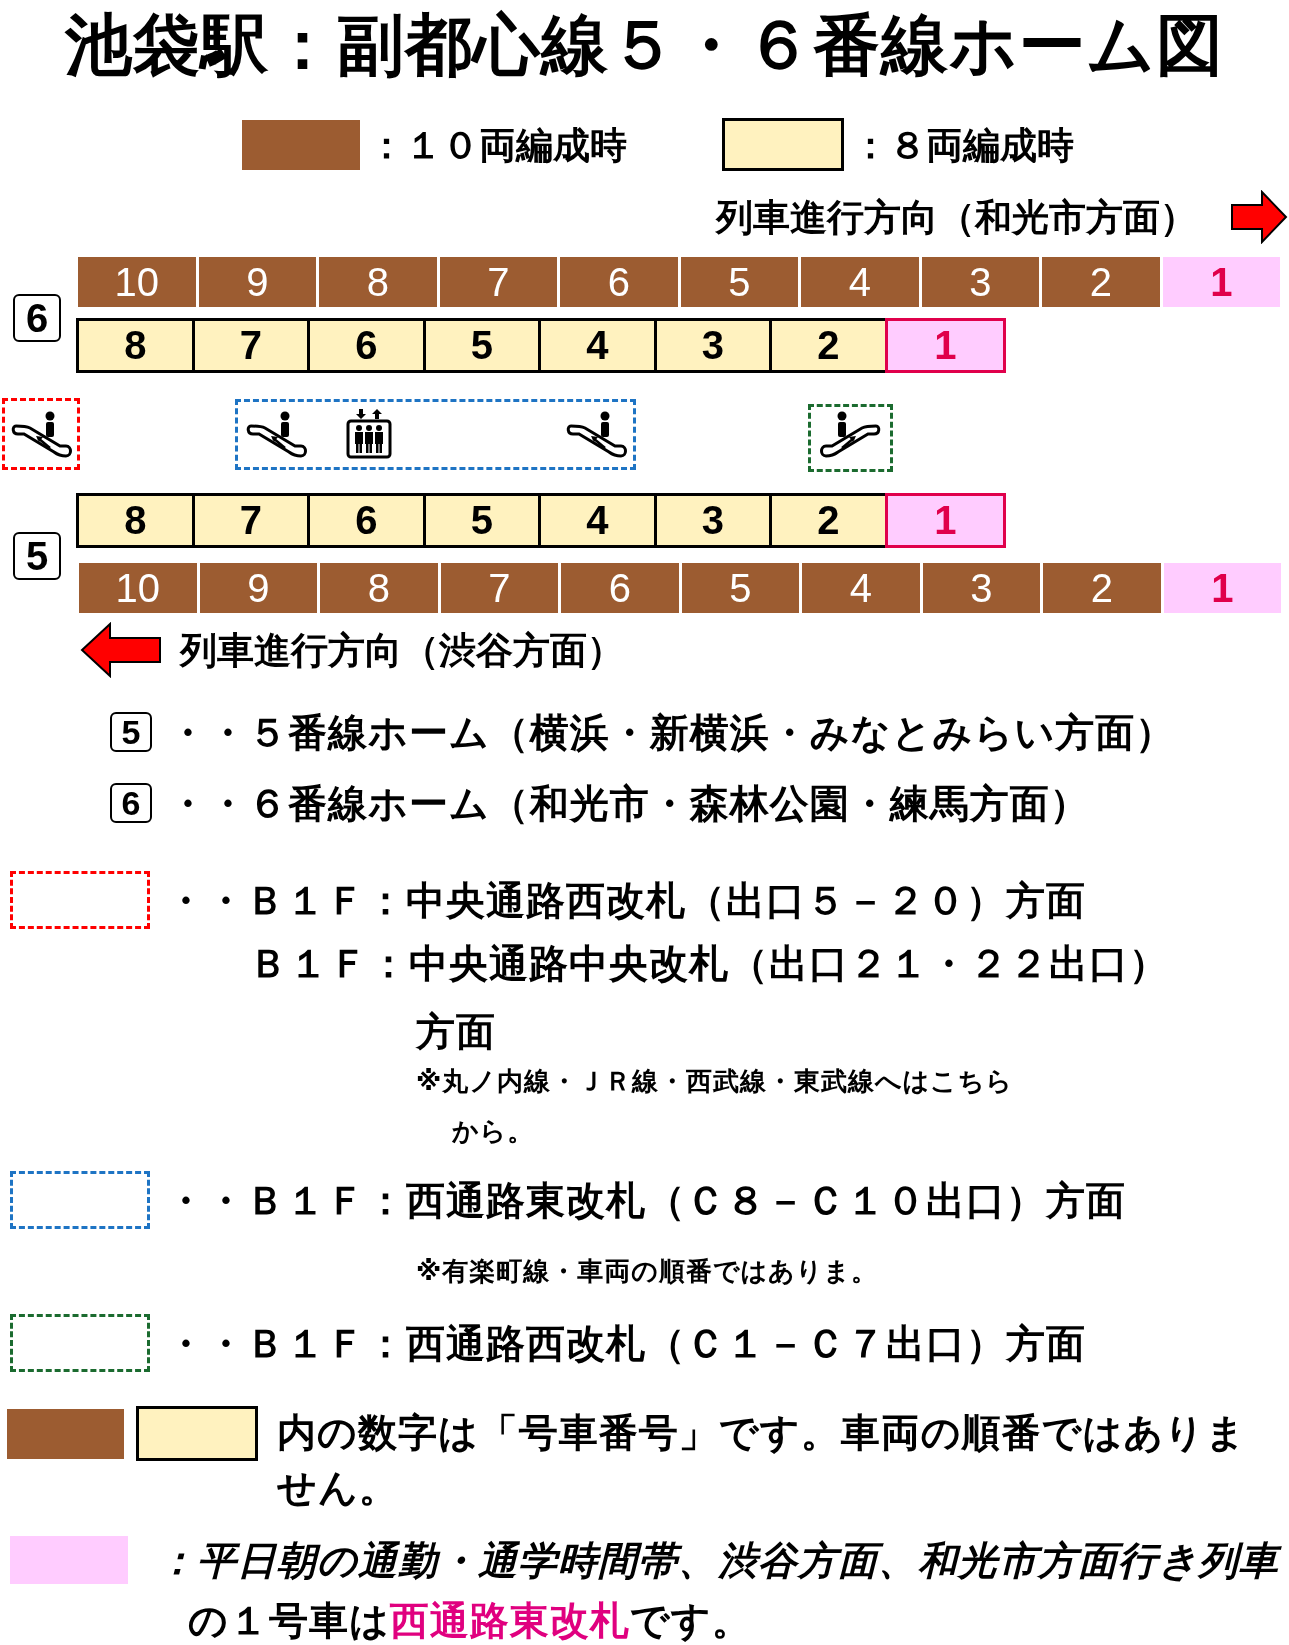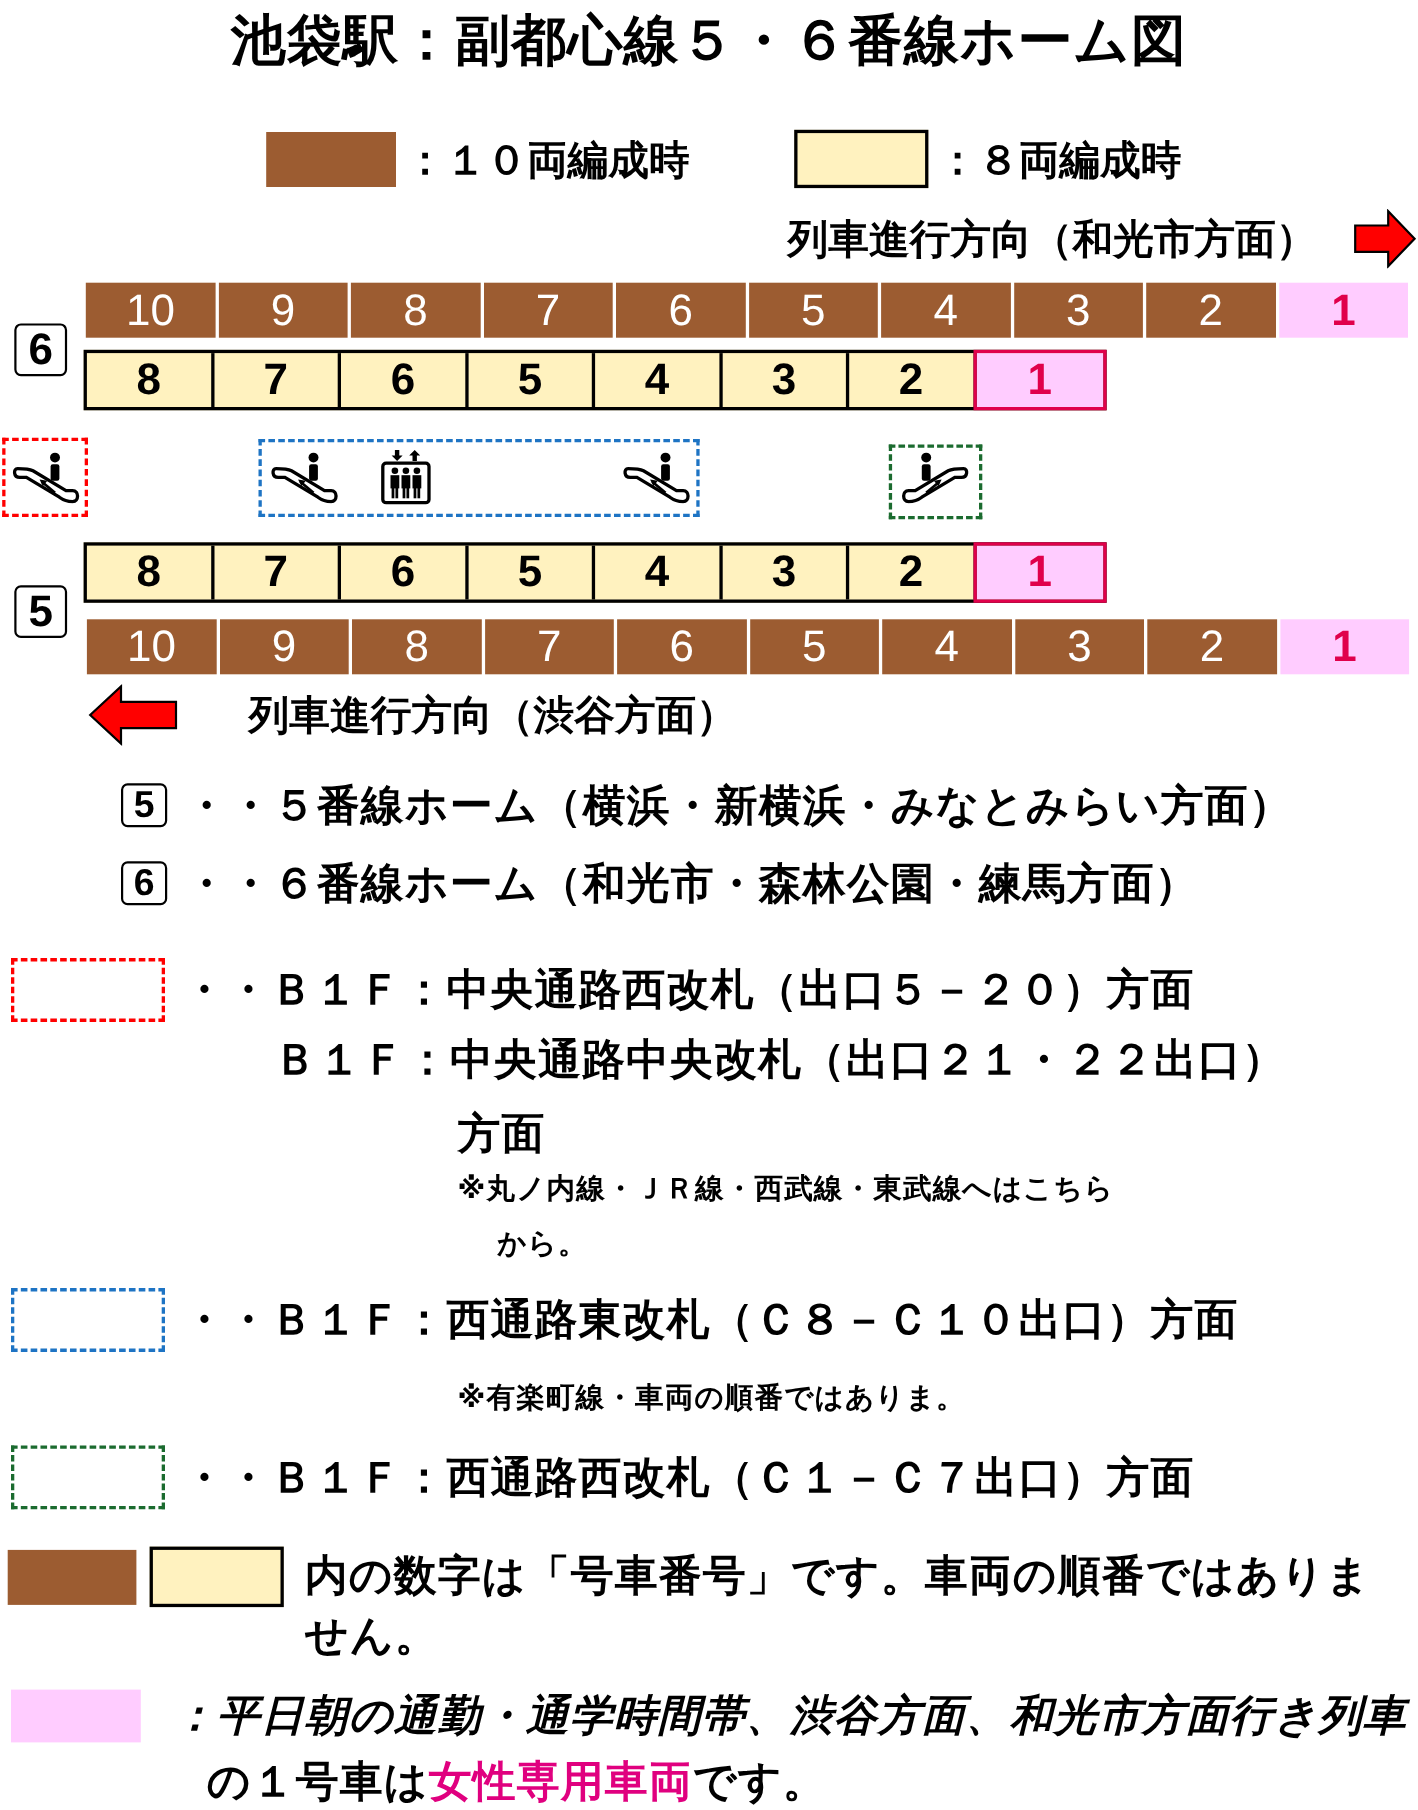--- a/index.html
+++ b/index.html
@@ -1,19 +1,19 @@
 <!DOCTYPE html>
 <html><head>
 <meta charset="utf-8">
 <style>
   html, body { margin: 0; padding: 0; background: #ffffff; }
   body { width: 1289px; height: 1645px; position: relative; overflow: hidden;
          font-family: "DejaVu Sans", "Liberation Sans", sans-serif; color: #000; font-weight: bold; }
   .txt { position: absolute; white-space: nowrap; line-height: 1; }
-  .title { left: 0; width: 1289px; top: 12px; text-align: center; font-size: 50px; letter-spacing: 1px; }
+  .title { left: 0; width: 1289px; top: 12px; text-align: center; font-size: 67px; letter-spacing: 1px; }
   .lg-box { position: absolute; box-sizing: border-box; }
   .brown { background: #9C5C31; }
   .yellow { background: #FFF2BF; border: 3px solid #000; }
   .pink { background: #FFCCFF; }
   .f38 { font-size: 37px; }
   .f40 { font-size: 39px; letter-spacing: 1px; }
   .f35 { font-size: 26px; letter-spacing: 1px; }
 
   .row { position: absolute; display: flex; box-sizing: border-box; justify-content: center; }
   .row .cell { box-sizing: border-box; display: flex; align-items: center; justify-content: center;
@@ -155,21 +155,21 @@
   <div class="cell">5</div>
   <div class="cell">4</div>
   <div class="cell">3</div>
   <div class="cell">2</div>
   <div class="cell women">1</div>
 </div>
 
 <svg class="icon" style="left:80px;top:622px;" width="82" height="56" viewBox="0 0 82 56">
   <polygon points="80,16 30,16 30,2 2,28 30,54 30,40 80,40" fill="#FF0000" stroke="#000" stroke-width="2"></polygon>
 </svg>
-<div class="txt f38" style="left:180px;top:632px;margin-left:46px;">列車進行方向（渋谷方面）</div>
+<div class="txt f38" style="left:180px;top:632px;">列車進行方向（渋谷方面）</div>
 
 <div class="badge small" style="left:110px;top:712px;">5</div>
 <div class="txt f40" style="left:168px;top:713px;">・・５番線ホーム（横浜・新横浜・みなとみらい方面）</div>
 <div class="badge small" style="left:110px;top:783px;">6</div>
 <div class="txt f40" style="left:168px;top:784px;">・・６番線ホーム（和光市・森林公園・練馬方面）</div>
 
 <div class="dash red" style="left:10px;top:871px;width:140px;height:58px;"></div>
 <div class="txt f40" style="left:166px;top:881px;">・・Ｂ１Ｆ：中央通路西改札（出口５－２０）方面</div>
 <div class="txt f40" style="left:249px;top:944px;">Ｂ１Ｆ：中央通路中央改札（出口２１・２２出口）</div>
 <div class="txt f40" style="left:416px;top:1012px;">方面</div>
@@ -184,14 +184,14 @@
 <div class="txt f40" style="left:166px;top:1324px;">・・Ｂ１Ｆ：西通路西改札（Ｃ１－Ｃ７出口）方面</div>
 
 <div class="lg-box brown" style="left:7px;top:1409px;width:117px;height:50px;"></div>
 <div class="lg-box yellow" style="left:136px;top:1406px;width:122px;height:55px;"></div>
 <div class="txt f40" style="left:277px;top:1413px;">内の数字は「号車番号」です。車両の順番ではありま</div>
 <div class="txt f40" style="left:277px;top:1468px;">せん。</div>
 
 <div class="lg-box pink" style="left:10px;top:1536px;width:118px;height:48px;"></div>
 <div class="txt f40" style="left:157px;top:1541px;font-style:italic;">：平日朝の通勤・通学時間帯、渋谷方面、和光市方面行き列車</div>
 <div class="txt f40" style="left:188px;top:1601px;">
-  <span>の１号車は</span><span class="women-text">女性専用車両</span><span>です。</span>
+  <span>の１号車は</span><span class="women-text">西通路東改札</span><span>です。</span>
 </div>
 
 </body></html>

